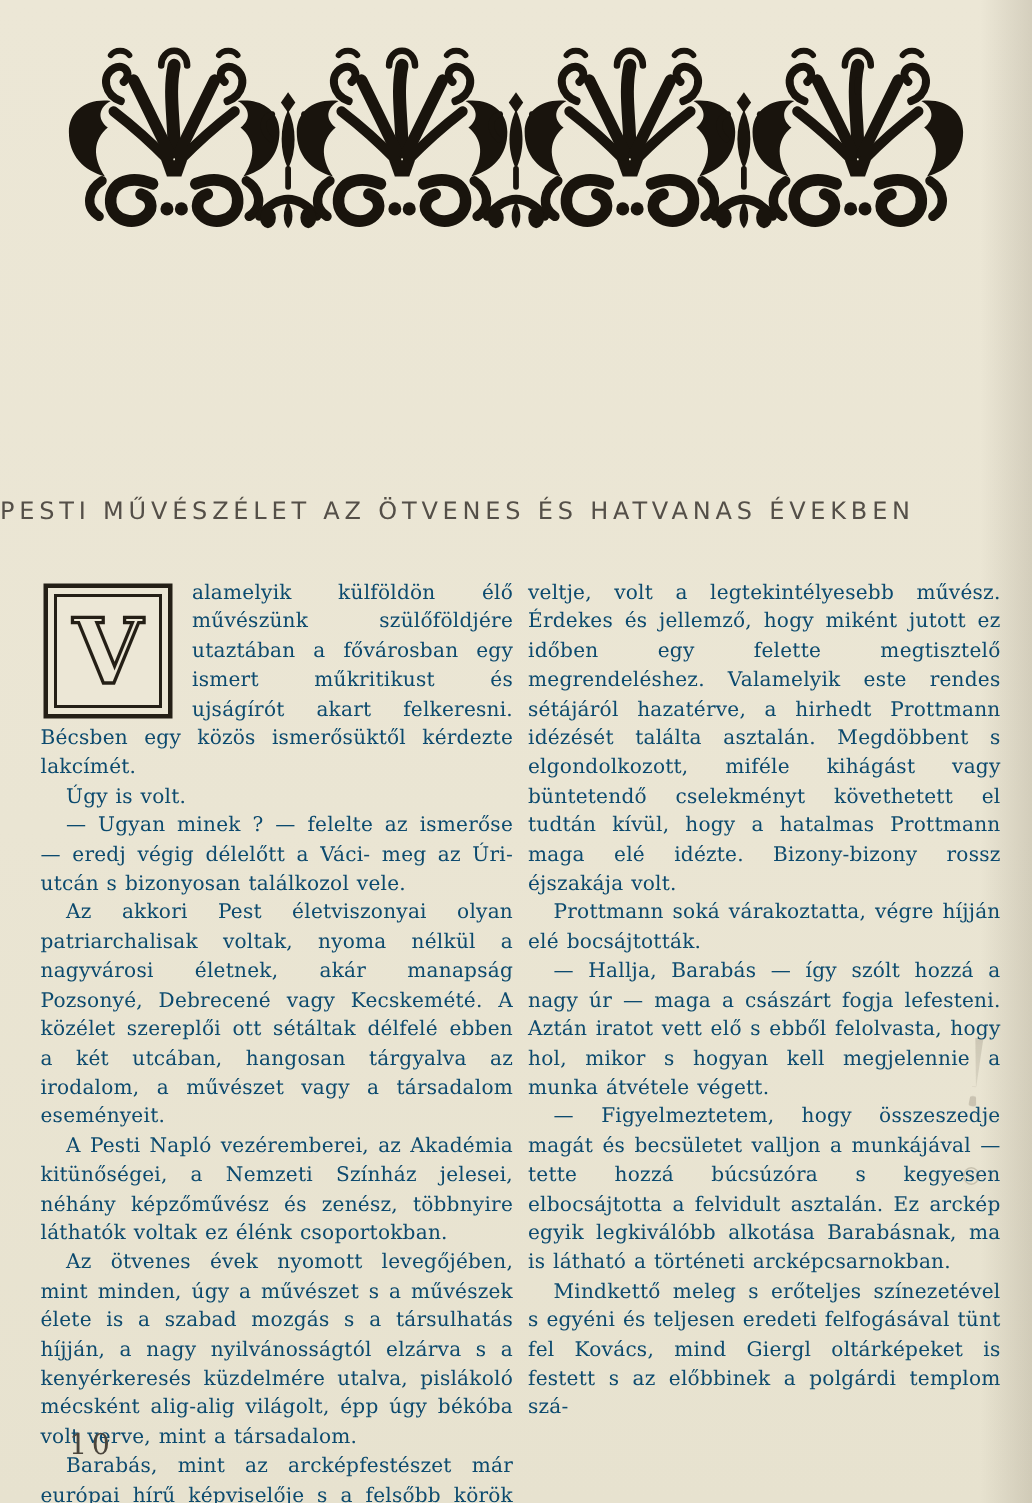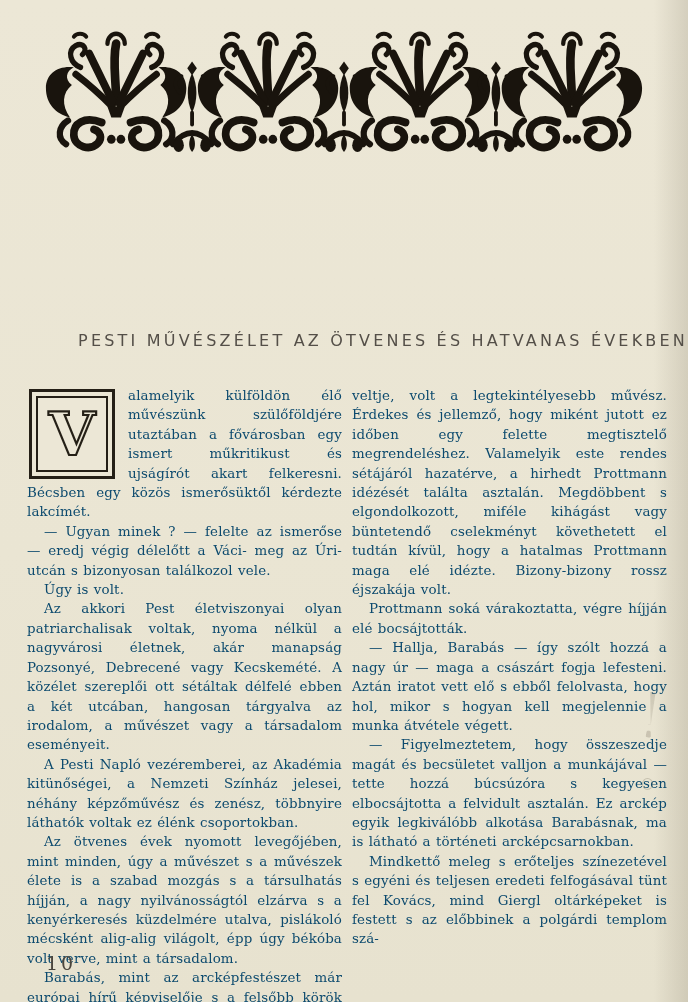--- a/index.html
+++ b/index.html
@@ -13,21 +13,21 @@
   }
   .page { position: absolute; inset: 0; }
 
   
   .ornament { position: absolute; top: 22px; left: 44px; width: 600px; height: 136px; }
   .ornament svg { width: 100%; height: 100%; }
 
   
   .title {
     position: absolute; top: 331px; left: 0; width: 100%;
-    text-align: right;
+    text-align: left;
     font-family: "DejaVu Sans", sans-serif;
     font-size: 16px; font-weight: 400;
     letter-spacing: 3.2px;
     color: #544f48;
   }
 
   
   .columns {
     position: absolute; top: 386px; left: 27px; width: 640px;
     display: flex; gap: 10px;
@@ -140,22 +140,22 @@
 
   <div class="columns">
     <div class="col">
       <div class="dropcap-frame">
         <svg width="62" height="62" viewBox="0 0 62 62">
           <text x="31" y="52" text-anchor="middle" font-family="DejaVu Serif, serif" font-size="60" font-weight="bold" fill="none" stroke="#241f16" stroke-width="2.2">V</text>
         </svg>
       </div>
       <div>
           <p class="para">alamelyik külföldön élő művészünk szülőföldjére utaztában a fővárosban egy ismert műkritikust és ujságírót akart felkeresni. Bécsben egy közös ismerősüktől kérdezte lakcímét.</p>
+          <p class="para indent">Úgy is volt.</p>
           <p class="para indent">— Ugyan minek ? — felelte az ismerőse — eredj végig délelőtt a Váci- meg az Úri-utcán s bizonyosan találkozol vele.</p>
-          <p class="para indent">Úgy is volt.</p>
           <p class="para indent">Az akkori Pest életviszonyai olyan patriarchalisak voltak, nyoma nélkül a nagyvárosi életnek, akár manapság Pozsonyé, Debrecené vagy Kecskemété. A közélet szereplői ott sétáltak délfelé ebben a két utcában, hangosan tárgyalva az irodalom, a művészet vagy a társadalom eseményeit.</p>
           <p class="para indent">A Pesti Napló vezéremberei, az Akadémia kitünőségei, a Nemzeti Színház jelesei, néhány képzőművész és zenész, többnyire láthatók voltak ez élénk csoportokban.</p>
           <p class="para indent">Az ötvenes évek nyomott levegőjében, mint minden, úgy a művészet s a művészek élete is a szabad mozgás s a társulhatás híjján, a nagy nyilvánosságtól elzárva s a kenyérkeresés küzdelmére utalva, pislákoló mécsként alig-alig világolt, épp úgy békóba volt verve, mint a társadalom.</p>
           <p class="para indent">Barabás, mint az arcképfestészet már európai hírű képviselője s a felsőbb körök ked-</p>
         </div>
     </div>
     <div class="col">
       <div>
           <p class="para">veltje, volt a legtekintélyesebb művész. Érdekes és jellemző, hogy miként jutott ez időben egy felette megtisztelő megrendeléshez. Valamelyik este rendes sétájáról hazatérve, a hirhedt Prottmann idézését találta asztalán. Megdöbbent s elgondolkozott, miféle kihágást vagy büntetendő cselekményt követhetett el tudtán kívül, hogy a hatalmas Prottmann maga elé idézte. Bizony-bizony rossz éjszakája volt.</p>
           <p class="para indent">Prottmann soká várakoztatta, végre híjján elé bocsájtották.</p>

